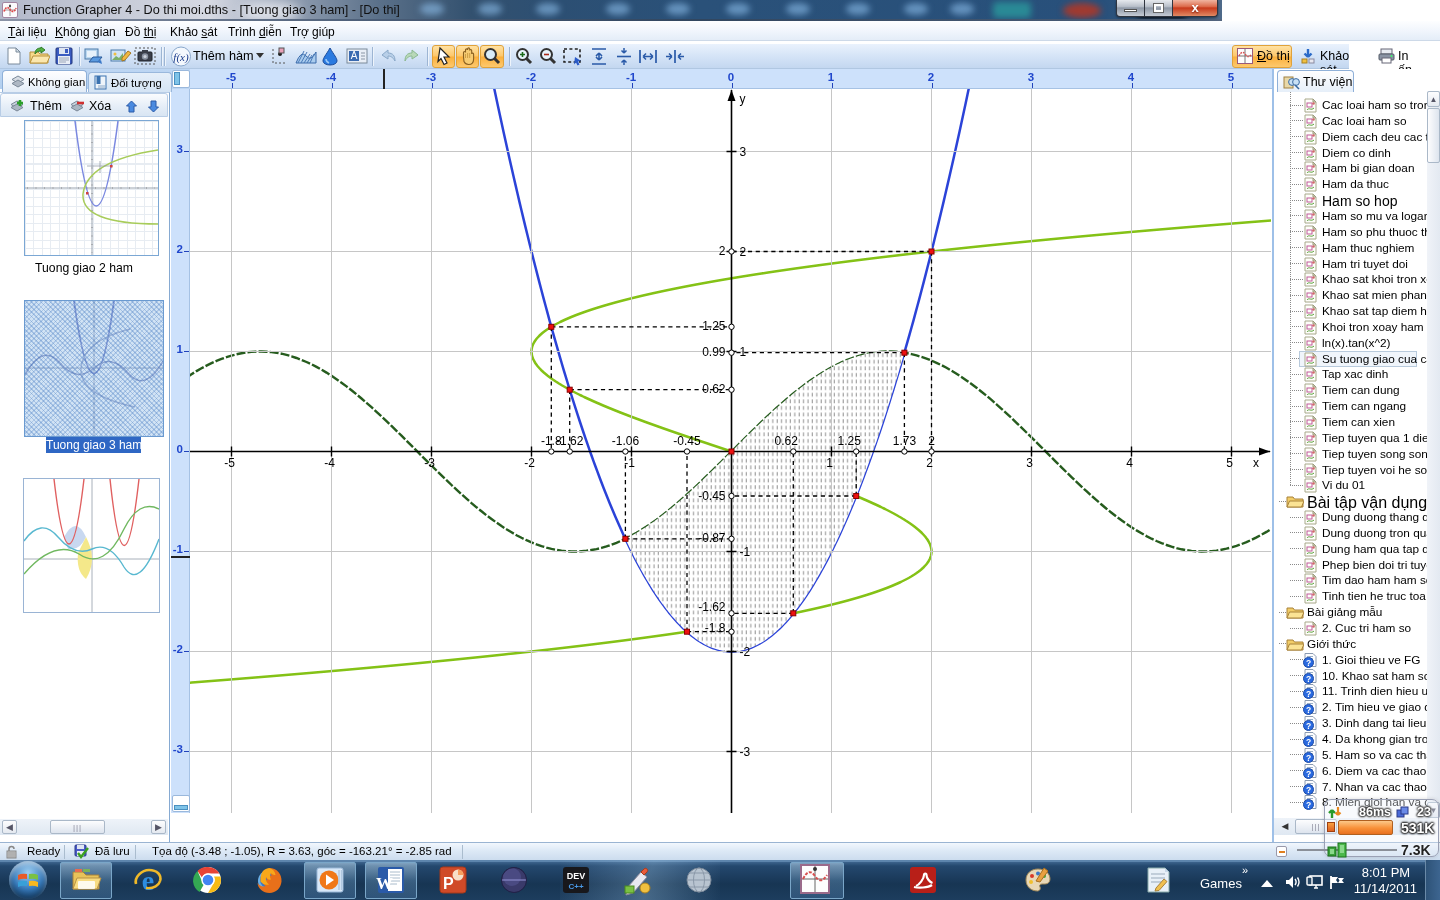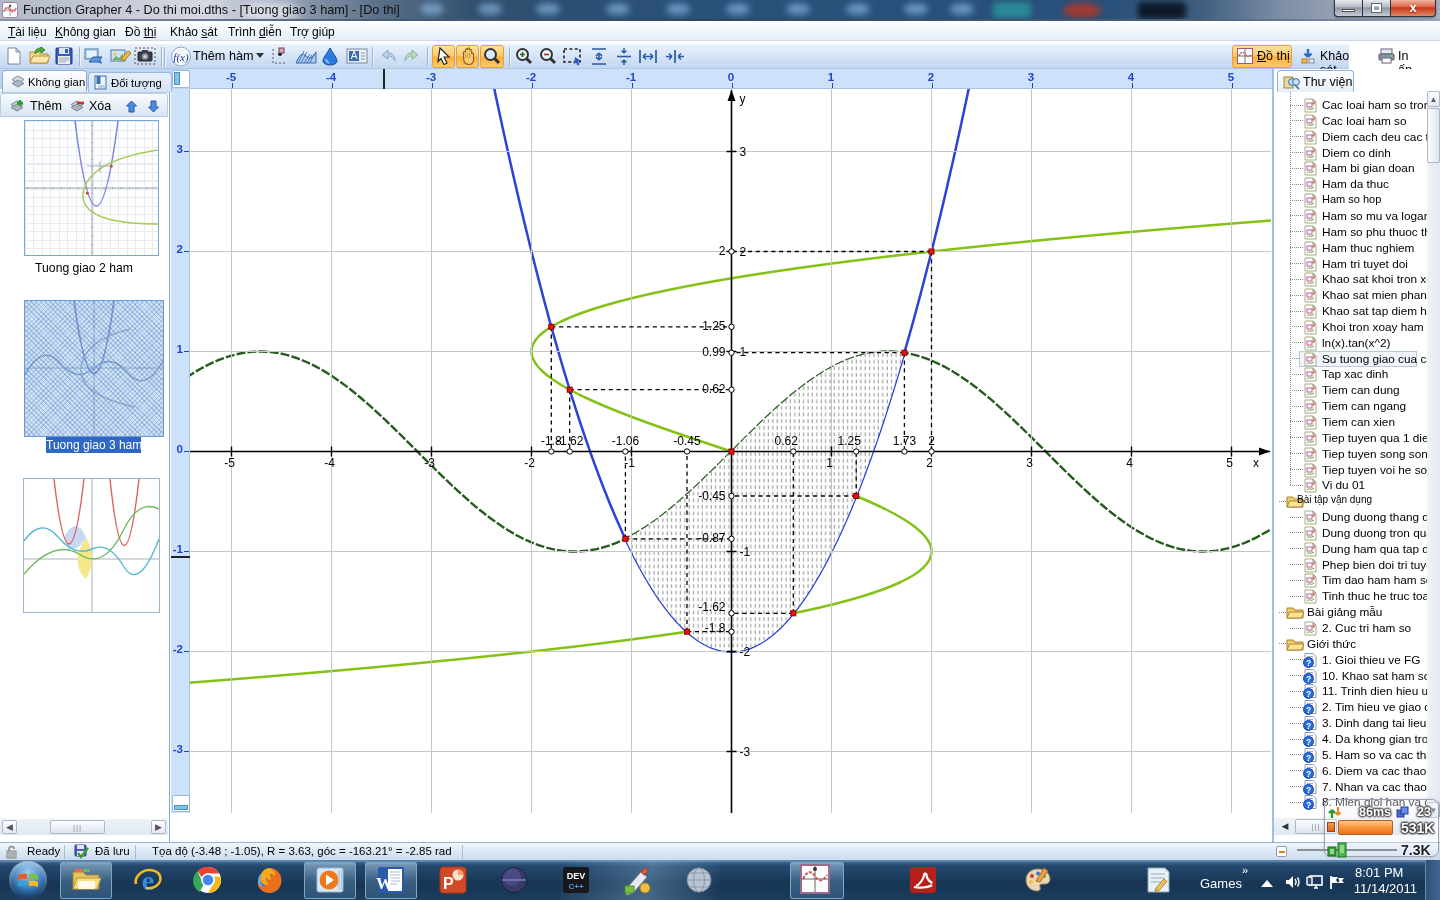--- a/index.html
+++ b/index.html
@@ -1,20 +1,20 @@
 <!DOCTYPE html>
 <html><head><meta charset="utf-8"><style>
 *{margin:0;padding:0;box-sizing:border-box}
 html,body{width:1440px;height:900px;overflow:hidden;font-family:"Liberation Sans",sans-serif}
 .abs{position:absolute}
 #app{position:absolute;left:0;top:0;width:1440px;height:900px;background:#fff}
 u{text-decoration:underline}
 </style></head><body>
 <div id="app">
-    <div class="abs" style="left:0;top:0;width:1440px;height:21px;overflow:hidden;
+    <div class="abs" style="left:0;top:0;width:1222px;height:21px;overflow:hidden;
 background:linear-gradient(90deg,#b2b8c9 0px,#c9cdd9 130px,#d6d9e3 210px,#97a3b6 280px,#5a7089 380px,#33516f 470px,#2c4f73 560px,#2a5179 700px,#28507b 1100px,#3e5d7f 1200px,#7d8da5 1280px,#9fa9bc 1360px,#a9b2c3 1440px)">
 <div class="abs" style="left:240px;top:2px;width:60px;height:20px;border-radius:50%;background:#e8eaf0;filter:blur(6px);opacity:.85"></div>
 <div class="abs" style="left:420px;top:3px;width:24px;height:12px;border-radius:50%;background:rgba(150,200,245,.55);filter:blur(3px)"></div>
       <div class="abs" style="left:478px;top:3px;width:24px;height:12px;border-radius:50%;background:rgba(150,200,245,.55);filter:blur(3px)"></div>
       <div class="abs" style="left:536px;top:3px;width:24px;height:12px;border-radius:50%;background:rgba(150,200,245,.55);filter:blur(3px)"></div>
       <div class="abs" style="left:606px;top:3px;width:24px;height:12px;border-radius:50%;background:rgba(150,200,245,.55);filter:blur(3px)"></div>
       <div class="abs" style="left:666px;top:3px;width:24px;height:12px;border-radius:50%;background:rgba(150,200,245,.55);filter:blur(3px)"></div>
       <div class="abs" style="left:726px;top:3px;width:24px;height:12px;border-radius:50%;background:rgba(150,200,245,.55);filter:blur(3px)"></div>
       <div class="abs" style="left:786px;top:3px;width:24px;height:12px;border-radius:50%;background:rgba(150,200,245,.55);filter:blur(3px)"></div>
       <div class="abs" style="left:846px;top:3px;width:24px;height:12px;border-radius:50%;background:rgba(150,200,245,.55);filter:blur(3px)"></div>
@@ -474,21 +474,21 @@
           </svg></div>
         <div style="position:absolute;left:48px;top:86px;font-size:11.8px;white-space:nowrap">Ham da thuc</div>
         <div style="position:absolute;left:16px;top:109px;width:13px;border-top:1px dotted #8a8a8a"></div>
         <div style="position:absolute;left:28px;top:102px"><svg width="17" height="15" viewBox="0 0 17 15">
             <path d="M3 1h8l3 3v10H3z" fill="#fefefa" stroke="#a8a88a"></path>
             <path d="M11 1l3 3h-3z" fill="#e0e0cc" stroke="#9a9a7a"></path>
             <rect x="5" y="5" width="5" height="4" fill="none" stroke="#c05a9a"></rect>
             <path d="M5 12c2-3 4 1 7-2" stroke="#5aa03a" fill="none"></path>
             <circle cx="11.5" cy="5.5" r="1.3" fill="#d06a6a"></circle>
           </svg></div>
-        <div style="position:absolute;left:48px;top:102px;font-size:11px;white-space:nowrap">Ham so hop</div>
+        <div style="position:absolute;left:48px;top:102px;font-size:14px;white-space:nowrap">Ham so hop</div>
         <div style="position:absolute;left:16px;top:124px;width:13px;border-top:1px dotted #8a8a8a"></div>
         <div style="position:absolute;left:28px;top:118px"><svg width="17" height="15" viewBox="0 0 17 15">
             <path d="M3 1h8l3 3v10H3z" fill="#fefefa" stroke="#a8a88a"></path>
             <path d="M11 1l3 3h-3z" fill="#e0e0cc" stroke="#9a9a7a"></path>
             <rect x="5" y="5" width="5" height="4" fill="none" stroke="#c05a9a"></rect>
             <path d="M5 12c2-3 4 1 7-2" stroke="#5aa03a" fill="none"></path>
             <circle cx="11.5" cy="5.5" r="1.3" fill="#d06a6a"></circle>
           </svg></div>
         <div style="position:absolute;left:48px;top:118px;font-size:11.8px;white-space:nowrap">Ham so mu va logarit</div>
         <div style="position:absolute;left:16px;top:140px;width:13px;border-top:1px dotted #8a8a8a"></div>
@@ -643,21 +643,21 @@
             <rect x="5" y="5" width="5" height="4" fill="none" stroke="#c05a9a"></rect>
             <path d="M5 12c2-3 4 1 7-2" stroke="#5aa03a" fill="none"></path>
             <circle cx="11.5" cy="5.5" r="1.3" fill="#d06a6a"></circle>
           </svg></div>
         <div style="position:absolute;left:48px;top:387px;font-size:11.8px;white-space:nowrap">Vi du 01</div>
         <div style="position:absolute;left:5px;top:410px;width:7px;border-top:1px dotted #8a8a8a"></div>
         <div style="position:absolute;left:12px;top:403px"><svg width="18" height="14" viewBox="0 0 18 14">
             <path d="M1 3h6l1.5 2H17v8H1z" fill="#f2cd68" stroke="#a8823a"></path>
             <path d="M1 13l2.5-6H18l-2.5 6z" fill="#fbe394" stroke="#a8823a"></path>
           </svg></div>
-        <div style="position:absolute;left:23px;top:403px;font-size:10px;white-space:nowrap">Bài tập vận dụng</div>
+        <div style="position:absolute;left:33px;top:403px;font-size:16px;white-space:nowrap">Bài tập vận dụng</div>
         <div style="position:absolute;left:16px;top:426px;width:13px;border-top:1px dotted #8a8a8a"></div>
         <div style="position:absolute;left:28px;top:419px"><svg width="17" height="15" viewBox="0 0 17 15">
             <path d="M3 1h8l3 3v10H3z" fill="#fefefa" stroke="#a8a88a"></path>
             <path d="M11 1l3 3h-3z" fill="#e0e0cc" stroke="#9a9a7a"></path>
             <rect x="5" y="5" width="5" height="4" fill="none" stroke="#c05a9a"></rect>
             <path d="M5 12c2-3 4 1 7-2" stroke="#5aa03a" fill="none"></path>
             <circle cx="11.5" cy="5.5" r="1.3" fill="#d06a6a"></circle>
           </svg></div>
         <div style="position:absolute;left:48px;top:419px;font-size:11.8px;white-space:nowrap">Dung duong thang qu</div>
         <div style="position:absolute;left:16px;top:441px;width:13px;border-top:1px dotted #8a8a8a"></div>
@@ -697,21 +697,21 @@
           </svg></div>
         <div style="position:absolute;left:48px;top:482px;font-size:11.8px;white-space:nowrap">Tim dao ham ham so</div>
         <div style="position:absolute;left:16px;top:505px;width:13px;border-top:1px dotted #8a8a8a"></div>
         <div style="position:absolute;left:28px;top:498px"><svg width="17" height="15" viewBox="0 0 17 15">
             <path d="M3 1h8l3 3v10H3z" fill="#fefefa" stroke="#a8a88a"></path>
             <path d="M11 1l3 3h-3z" fill="#e0e0cc" stroke="#9a9a7a"></path>
             <rect x="5" y="5" width="5" height="4" fill="none" stroke="#c05a9a"></rect>
             <path d="M5 12c2-3 4 1 7-2" stroke="#5aa03a" fill="none"></path>
             <circle cx="11.5" cy="5.5" r="1.3" fill="#d06a6a"></circle>
           </svg></div>
-        <div style="position:absolute;left:48px;top:498px;font-size:11.8px;white-space:nowrap">Tinh thuc he truc toa</div>
+        <div style="position:absolute;left:48px;top:498px;font-size:11.8px;white-space:nowrap">Tinh tien he truc toa</div>
         <div style="position:absolute;left:5px;top:521px;width:7px;border-top:1px dotted #8a8a8a"></div>
         <div style="position:absolute;left:12px;top:514px"><svg width="18" height="14" viewBox="0 0 18 14">
             <path d="M1 3h6l1.5 2H17v8H1z" fill="#f2cd68" stroke="#a8823a"></path>
             <path d="M1 13l2.5-6H18l-2.5 6z" fill="#fbe394" stroke="#a8823a"></path>
           </svg></div>
         <div style="position:absolute;left:33px;top:514px;font-size:11.8px;white-space:nowrap">Bài giảng mẫu</div>
         <div style="position:absolute;left:16px;top:537px;width:13px;border-top:1px dotted #8a8a8a"></div>
         <div style="position:absolute;left:28px;top:530px"><svg width="17" height="15" viewBox="0 0 17 15">
             <path d="M3 1h8l3 3v10H3z" fill="#fefefa" stroke="#a8a88a"></path>
             <path d="M11 1l3 3h-3z" fill="#e0e0cc" stroke="#9a9a7a"></path>
@@ -958,21 +958,21 @@
       <svg width="17" height="15" style="position:absolute;left:1306px;top:15px">
         <rect x="4" y="1" width="12" height="9" fill="none" stroke="#fff" stroke-width="1.6"></rect>
         <path d="M8 13h4M10 10v3" stroke="#fff" stroke-width="1.4"></path>
         <rect x="1" y="2" width="5" height="8" rx="1" fill="#2a4a68" stroke="#fff" stroke-width="1.4"></rect>
       </svg>
       <svg width="18" height="15" style="position:absolute;left:1328px;top:15px">
         <path d="M3 1v13" stroke="#fff" stroke-width="1.8"></path>
         <path d="M3 2h7l-2 3 2 3H3z" fill="#fff"></path>
         <path d="M10 3h6l-2 2.5 2 2.5h-6l1.5-2.5z" fill="#fff"></path>
       </svg>
-      <div style="position:absolute;left:1355px;top:5px;width:62px;text-align:left;font-size:13px;color:#fff">8:01 PM</div>
+      <div style="position:absolute;left:1355px;top:5px;width:62px;text-align:center;font-size:13px;color:#fff">8:01 PM</div>
       <div style="position:absolute;left:1343px;top:21px;width:74px;text-align:right;font-size:13px;color:#fff">11/14/2011</div>
       <div style="position:absolute;left:1425px;top:0;width:1px;height:40px;background:#6a8aa8"></div>
       <div style="position:absolute;left:1426px;top:0;width:14px;height:40px;background:linear-gradient(90deg,#2e5378,#3d6590)"></div>
     </div>
     <div class="abs" style="left:1324px;top:799px;width:115px;height:58px;border:1px solid #9aa0b4;border-radius:7px;background:rgba(235,240,248,.35);box-shadow:0 0 4px rgba(0,0,0,.15)">
 <svg width="14" height="13" style="position:absolute;left:3px;top:6px">
         <path d="M4 12V4M4 4l-3 3M4 4l3 3" stroke="#2a9a2a" stroke-width="2.4" fill="none"></path>
         <path d="M10 1v8M10 9l-2.5-2.5M10 9l2.5-2.5" stroke="#e88a20" stroke-width="2.2" fill="none"></path>
       </svg>
 <span style="position:absolute;left:34px;top:5px;font-size:12.5px;font-weight:bold;color:#fff;text-shadow:-1px 0 2px #333,1px 0 2px #333,0 -1px 2px #333,0 1px 2px #333">86ms</span>

